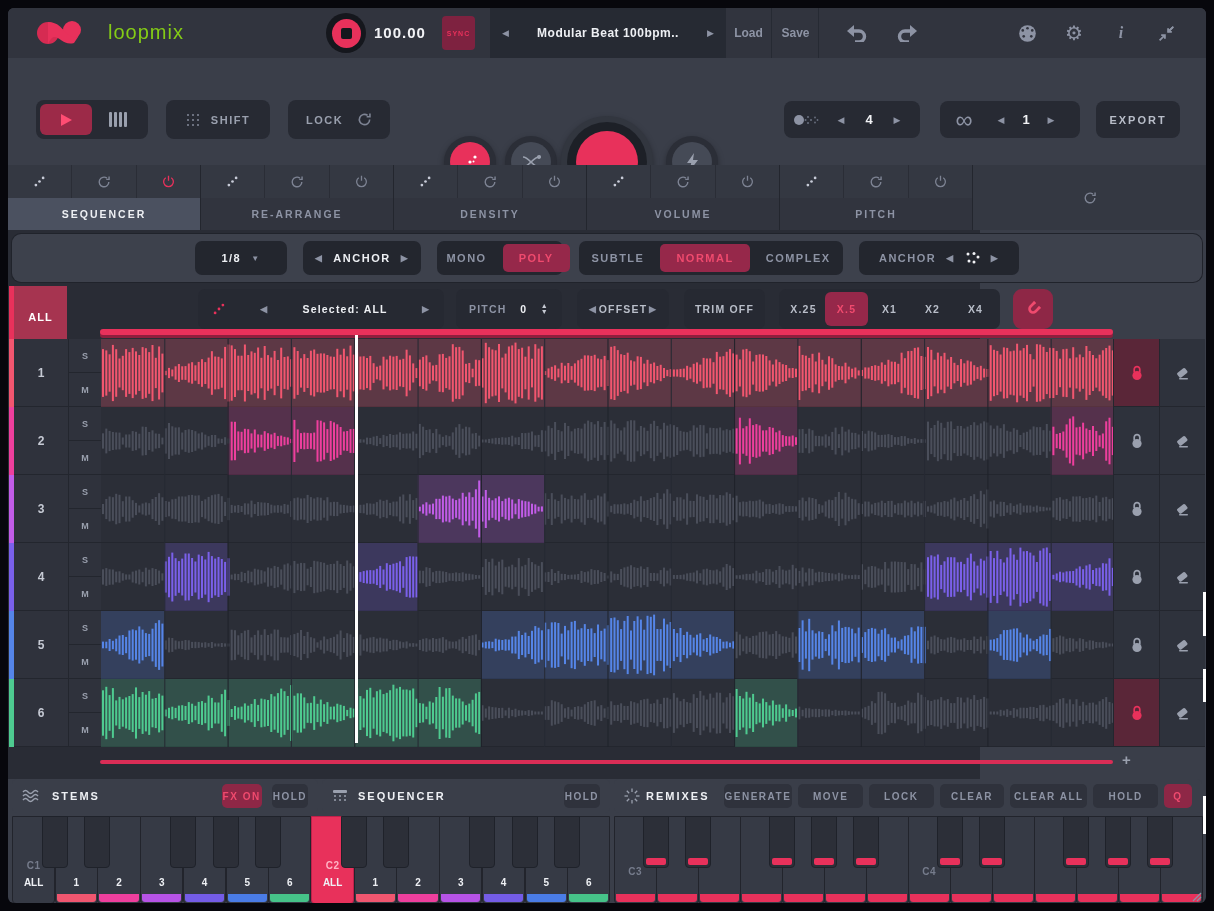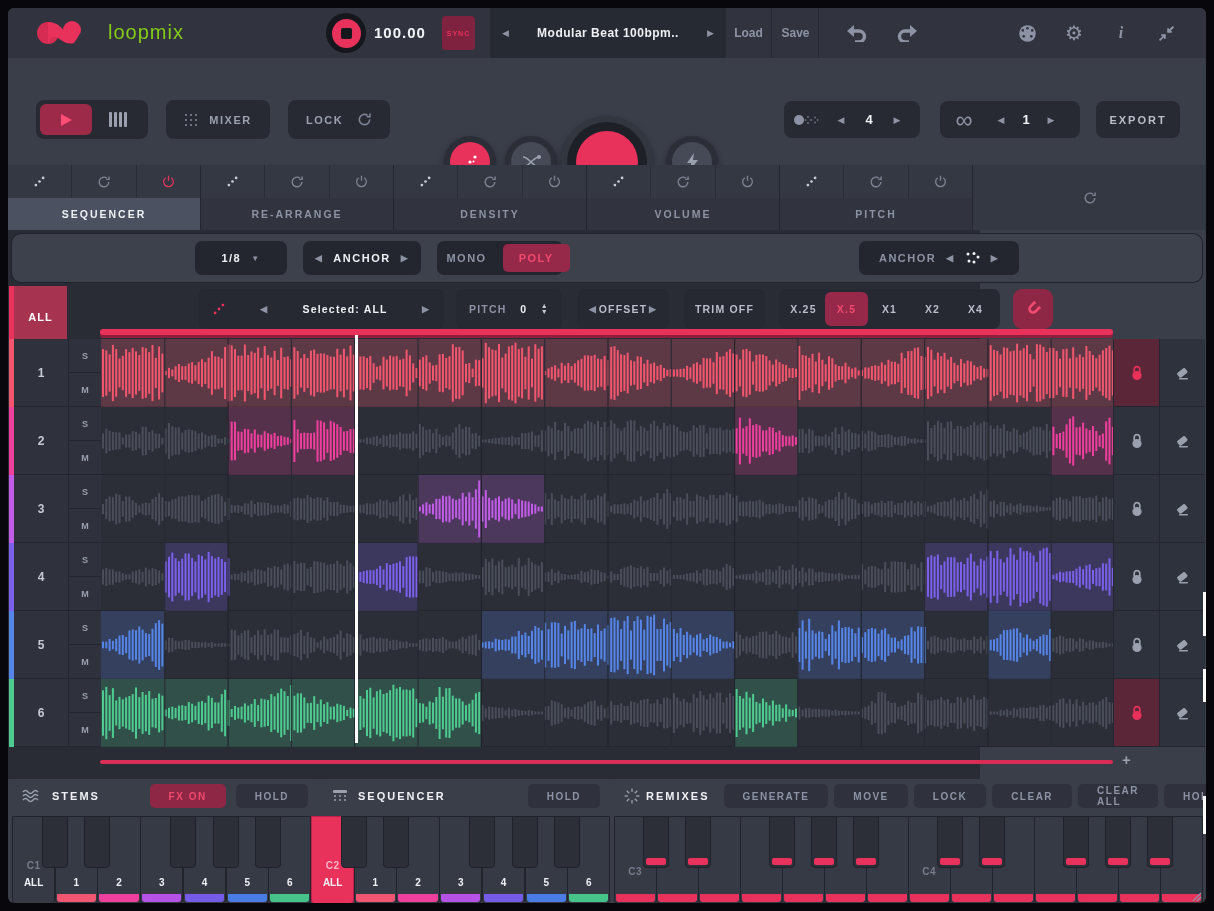--- a/index.html
+++ b/index.html
@@ -117,21 +117,21 @@
   .playhead { position:absolute; left:347px; top:105px; width:3px; height:408px; background:#fff;
     z-index:5; }
   .tick { position:absolute; left:1195px; width:3px; background:#fff; z-index:4; }
   
   .botbar { position:absolute; top:771px; height:34px; background:#3a3e49; border-radius:5px;
     display:flex; align-items:center; gap:10px; padding:0 10px; color:#eef0f4; }
   .botbar .title { font-size:11px; font-weight:bold; letter-spacing:2px; }
   .botbar .icn { color:#9aa0ae; }
   .bbtn { height:24px; border-radius:5px; background:#2f323c; color:#8d93a4; font-size:10px;
     font-weight:bold; letter-spacing:1.5px; display:flex; align-items:center;
-    justify-content:center; padding:0 19px; }
+    justify-content:center; padding:0 1px; }
   .bbtn.crimson { background:#8e2746; color:#f04a6e; }
   .spacer { flex:1; }
   
   .kbsec { position:absolute; top:808px; height:88px; }
   .wkey { position:absolute; top:0; height:88px; background:#363a45; border:1px solid #22242c;
     border-radius:0 0 4px 4px; }
   .wkey .stripe { position:absolute; left:1px; right:1px; bottom:1px; height:8px;
     border-radius:0 0 3px 3px; }
   .wkey .num { position:absolute; bottom:15px; width:100%; text-align:center; color:#eef0f4;
     font-size:10px; font-weight:bold; }
@@ -232,21 +232,21 @@
             <circle cx="7" cy="2" r="1.1"></circle>
             <circle cx="12" cy="2" r="1.1"></circle>
         <circle cx="2" cy="7" r="1.1"></circle>
             <circle cx="7" cy="7" r="1.1"></circle>
             <circle cx="12" cy="7" r="1.1"></circle>
         <circle cx="2" cy="12" r="1.1"></circle>
             <circle cx="7" cy="12" r="1.1"></circle>
             <circle cx="12" cy="12" r="1.1"></circle>
           </g>
         </svg>
-      <span>MIXER</span>
+      <span>SHIFT</span>
     </div>
     <div class="pillbtn ls" style="left:280px; top:42px; width:102px; height:39px; gap:14px;">
       <span>LOCK</span>
       <svg width="15" height="15" viewBox="0 0 16 16">
         <path d="M13.5 8 a5.5 5.5 0 1 1 -2.2 -4.4" stroke="#7d8393" stroke-width="1.7" fill="none"></path>
         <path d="M13.8 1.5 V5 H10.3" stroke="#7d8393" stroke-width="1.7" fill="none"></path>
         </svg>
     </div>
     <div class="circbtn" style="left:436px; top:78px; width:52px; height:52px;">
       <div class="face" style="width:40px; height:40px; background:#e8315b;">
@@ -446,20 +446,25 @@
         <span class="dim" style="font-size:8px;">▼</span>
       </div>
       <div class="ctl" style="left:291px; width:118px;">
         <span class="arrowglyph">◀</span>
         <span>ANCHOR</span>
         <span class="arrowglyph">▶</span>
       </div>
       <div class="ctl seg2" style="left:425px; width:126px;">
         <div class="sg">MONO</div>
         <div class="sg on">POLY</div>
+      </div>
+      <div class="ctl seg2" style="left:567px; width:264px;">
+        <div class="sg">SUBTLE</div>
+        <div class="sg on">NORMAL</div>
+        <div class="sg">COMPLEX</div>
       </div>
       <div class="ctl" style="left:847px; width:160px;">
         <span class="dim">ANCHOR</span>
         <span class="arrowglyph">◀</span>
         <svg width="16" height="14" viewBox="0 0 16 14" fill="#f2f3f6">
           <circle cx="3" cy="3" r="1.5"></circle>
             <circle cx="9" cy="2.5" r="1.5"></circle>
             <circle cx="13" cy="6" r="1.5"></circle>
           <circle cx="4" cy="10" r="1.5"></circle>
             <circle cx="9" cy="11" r="1.5"></circle>

